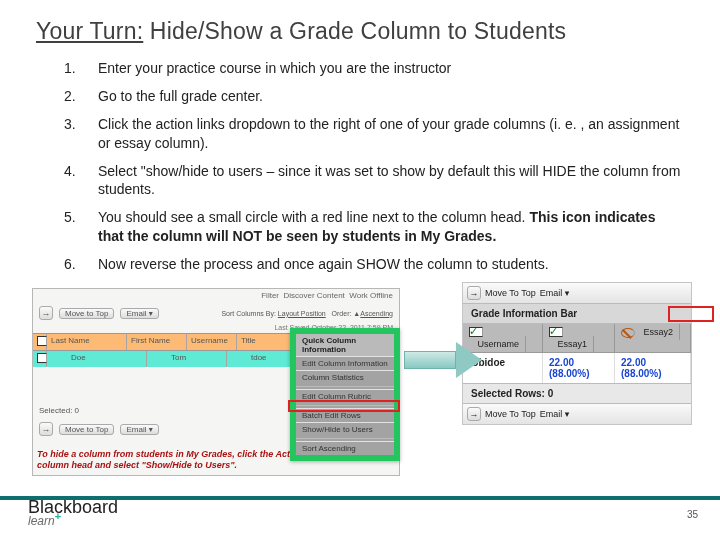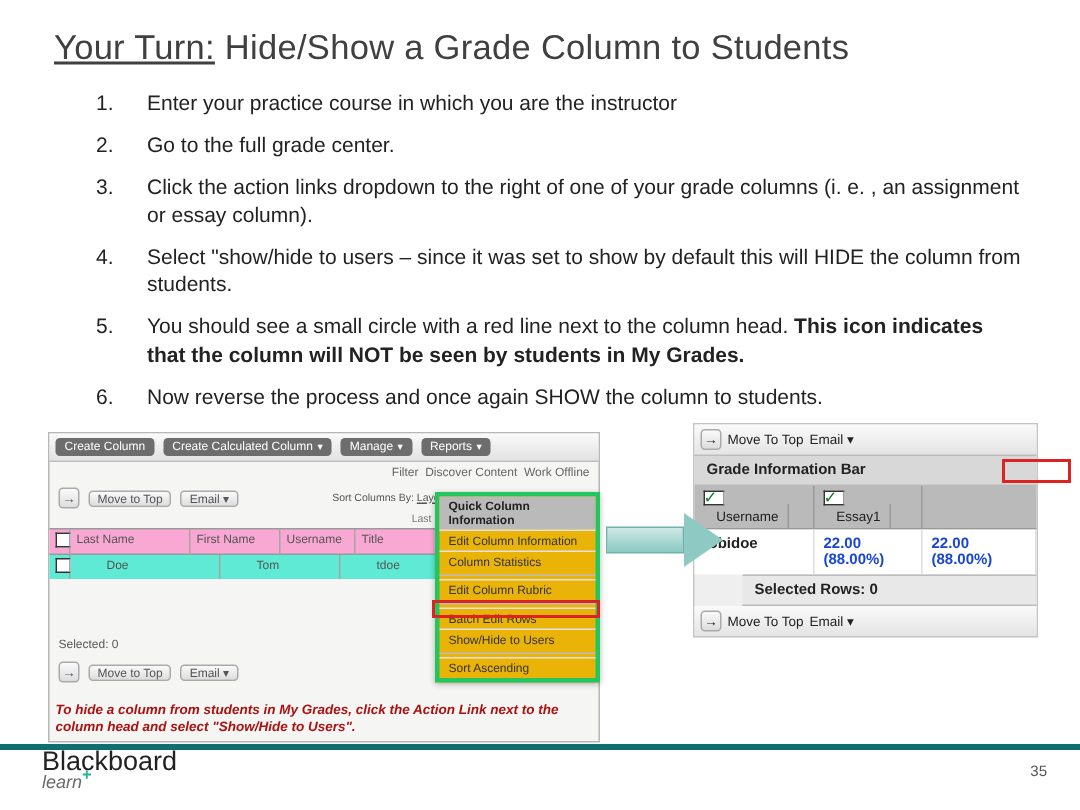--- a/index.html
+++ b/index.html
@@ -44,21 +44,21 @@
     background: #6d6d6d; color: #fff; border-radius: 3px;
     padding: 1px 6px 2px; font-size: 8px;
     display: inline-flex; align-items: center; gap: 3px;
   }
   .pill .chev { font-size: 7px; }
   .gc .filter {
     display: flex; justify-content: space-between; padding: 2px 6px;
     font-size: 8px; color: #666;
   }
   .gc .gridhdr {
-    display: flex; background: #f9a8d4; border-top: 1px solid #9a9a9a;
+    display: flex; background: #fdba74; border-top: 1px solid #9a9a9a;
     border-bottom: 1px solid #9a9a9a;
   }
   .gc .gridhdr span, .gc .row span {
     padding: 2px 4px; border-right: 1px solid #a5a5a5; font-size: 8px;
   }
   .c1{width:14px} .c2{width:80px} .c3{width:60px} .c4{width:50px} .c5{flex:1}
   .gc .row { display:flex; background:#5eead4;gap:20px; }
   .gc .below { padding: 4px 6px; display:flex; gap:6px; align-items:center; }
   .gc .tinybtn {
     background: linear-gradient(#fafafa,#ddd); border:1px solid #aaa;
@@ -69,21 +69,21 @@
     color: #a11; font-style: italic; font-weight: 700; font-size: 9px;
     line-height: 1.25; padding: 3px 4px;
   }
   .redbox1 {
     position: absolute; width: 62px; height: 16px;
     border: 2px solid #d22; left: 303px; top: 55px;
   }
   
   .menu {
     position: absolute; left: 258px; top: 40px; width: 110px;
-    background: #eab308; border: 3px solid #22c55e; box-shadow: 0 1px 4px rgba(0,0,0,.3);
+    background: #a3a3a3; border: 6px solid #22c55e; box-shadow: 0 1px 4px rgba(0,0,0,.3);
     font-size: 8px; z-index: 5;
   }
   .menu .hdr { background:#bababa; padding:2px 6px; font-weight:700; }
   .menu .item { padding: 2px 6px; border-top: 1px solid #e2e2e2; color:#333; }
   .menu .sep { height:0; border-top:1px solid #bbb; margin: 2px 0; }
   .menubox {
     position: absolute; border: 2px solid #d22;
     left: 256px; top: 112px; width: 112px; height: 12px; z-index: 6;
   }
   .menubox2 {
@@ -116,21 +116,21 @@
   }
   .bar { background:#d8d8d8; padding: 4px 8px; font-weight:700; font-size:10px; border-bottom:1px solid #bbb; }
   .panel .cols {
     display:flex; background:#bababa; border-bottom:1px solid #999;
   }
   .panel .cols span { padding:3px 6px; font-size:9px; border-right:1px solid #999;}
   .pcol1{width:80px} .pcol2{width:72px} .pcol3{flex:1}
   .panel .data { display:flex; background:#fff; }
   .panel .data span { padding:4px 6px; font-size:10px; font-weight:700; border-right:1px solid #ddd;}
   .blue { color:#1846d1; }
-  .panel .sel { padding:4px 8px; font-weight:700; font-size:10px; background:#e8e8e8; border-top:1px solid #bbb; border-bottom:1px solid #bbb;margin-left:32px;}
+  .panel .sel { padding:4px 8px; font-weight:700; font-size:10px; background:#e8e8e8; border-top:1px solid #bbb; border-bottom:1px solid #bbb;}
   .panel .row2 {
     display:flex; align-items:center; gap:4px; padding:3px 4px;
     background: linear-gradient(#fafafa,#e4e4e4);
   }
   .chk { display:inline-block; width:10px; height:10px; border:1px solid #333;
          background:#fff; position:relative; }
   .chk.on::after { content:"✓"; position:absolute; top:-3px; left:-1px; font-size:11px; color:#0a7a20; }
   .noeye {
     display:inline-block; width:10px; height:10px; border-radius:50%;
     border:1.5px solid #b51; position:relative; vertical-align:middle;
@@ -189,37 +189,20 @@
       </li>
     <li>
         <span class="n">6.</span>
         <span class="t">Now reverse the process and once again SHOW the column to students.</span>
       </li>
   </ol>
 
   <div class="shot-wrap">
 
     <div class="gc">
-      <div class="toolbar">
-        <span class="pill">
-            <span>Create Column</span>
-          </span>
-        <span class="pill">
-            <span>Create Calculated Column</span>
-            <span class="chev">▾</span>
-          </span>
-        <span class="pill">
-            <span>Manage</span>
-            <span class="chev">▾</span>
-          </span>
-        <span class="pill">
-            <span>Reports</span>
-            <span class="chev">▾</span>
-          </span>
-      </div>
       <div class="filter">
         <span></span>
         <span><span>Filter</span>&nbsp;&nbsp;<span>Discover Content</span>&nbsp;&nbsp;<span>Work Offline</span></span>
       </div>
       <div class="below">
         <span class="arr-btn">→</span>
         <span class="tinybtn">Move to Top</span>
         <span class="tinybtn"><span>Email</span> <span class="chev">▾</span></span>
         <span style="flex:1"></span>
         <span style="font-size:7px;"><span>Sort Columns By:</span> <u>Layout Position</u> &nbsp; <span>Order:</span> ▲<u>Ascending</u></span>
@@ -271,20 +254,21 @@
     <div class="panel">
       <div class="row1">
         <span class="arr-btn">→</span>
         <span class="tinybtn">Move To Top</span>
         <span class="tinybtn"><span>Email</span> ▾</span>
       </div>
       <div class="bar">Grade Information Bar</div>
       <div class="cols">
         <span class="pcol1"><span class="chk on"></span>&nbsp;<span>Username</span></span>
         <span class="pcol2"><span class="chk on"></span>&nbsp;<span>Essay1</span></span>
+        <span class="pcol3"><span class="noeye"></span>&nbsp;<span>Essay2</span></span>
       </div>
       <div class="data">
         <span class="pcol1">tobidoe</span>
         <span class="pcol2 blue">22.00 (88.00%)</span>
         <span class="pcol3 blue">22.00 (88.00%)</span>
       </div>
       <div class="sel">Selected Rows: 0</div>
       <div class="row2">
         <span class="arr-btn">→</span>
         <span class="tinybtn">Move To Top</span>

